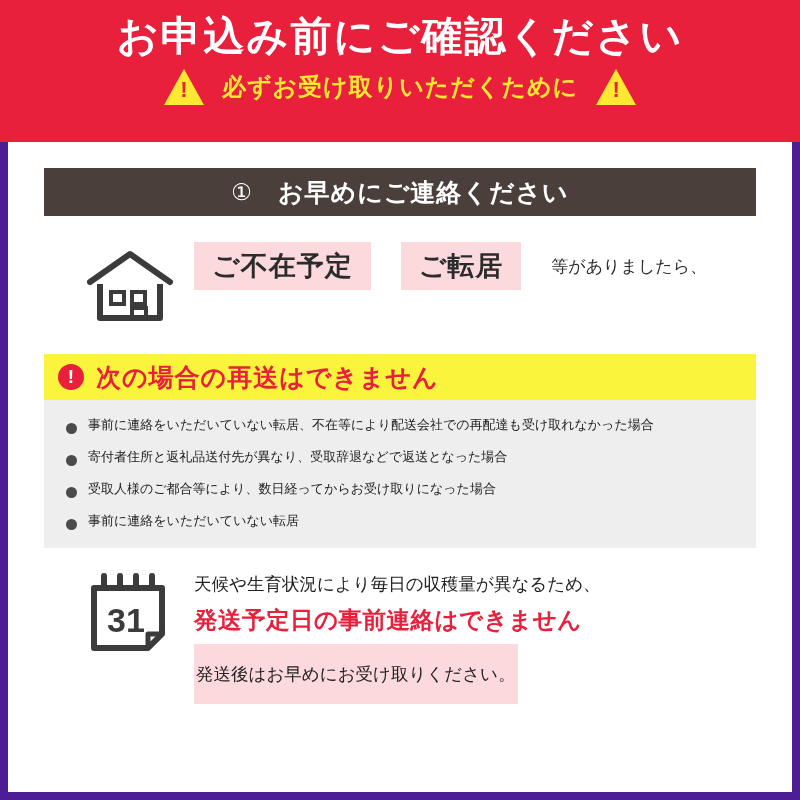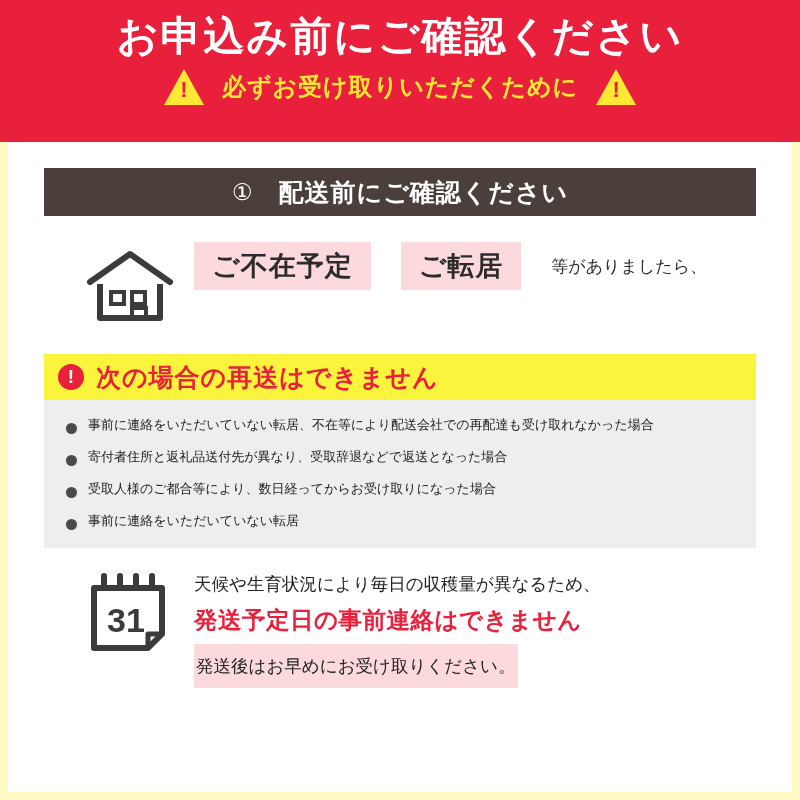--- a/index.html
+++ b/index.html
@@ -10,21 +10,21 @@
     width: 800px;
     height: 800px;
     font-family: "Liberation Sans", sans-serif;
     background: #ffffff;
     overflow: hidden;
   }
   .page {
     position: relative;
     width: 800px;
     height: 800px;
-    background: #fef9c3;
+    background: #4c1d95;
     box-sizing: border-box;
   }
   
   .header {
     width: 800px;
     height: 142px;
     background: #e8203c;
     display: flex;
     flex-direction: column;
     align-items: center;
@@ -224,21 +224,21 @@
     font-weight: bold;
     margin-top: 8px;
     letter-spacing: 0.5px;
   }
   .cal-line3 {
     display: inline-block;
     font-size: 17.5px;
     color: #222222;
     margin-top: 8px;
     background: #fcd9dd;
-    padding: 10px 2px;
+    padding: 18px 2px;
     text-align: center;
   }
 </style>
 </head>
 <body>
 
 <div class="page">
 
   <div class="header">
     <div class="header-title">お申込み前にご確認ください</div>
@@ -250,21 +250,21 @@
       <div class="warn-tri">
         <span class="bang">!</span>
       </div>
     </div>
   </div>
 
   <div class="body-wrap">
 
     <div class="section-bar">
       <span class="section-num">①</span>
-      <span class="section-title">配送前にご確認ください</span>
+      <span class="section-title">お早めにご連絡ください</span>
     </div>
 
     <div class="house-row">
       <div class="house-icon">
         <svg width="92" height="78" viewBox="0 0 92 78" fill="none" xmlns="http://www.w3.org/2000/svg">
           <path d="M6 34 L46 6 L86 34" stroke="#3b3b3b" stroke-width="6" stroke-linecap="round" stroke-linejoin="round" fill="none"></path>
           <path d="M16 36 L16 70 L76 70 L76 36" stroke="#3b3b3b" stroke-width="6" stroke-linejoin="round" fill="none"></path>
           <rect x="27" y="44" width="13" height="12" stroke="#3b3b3b" stroke-width="4" fill="none"></rect>
           <rect x="48" y="44" width="13" height="12" stroke="#3b3b3b" stroke-width="4" fill="none"></rect>
           <path d="M48 70 L48 60 L62 60 L62 70" stroke="#3b3b3b" stroke-width="4" fill="none"></path>

